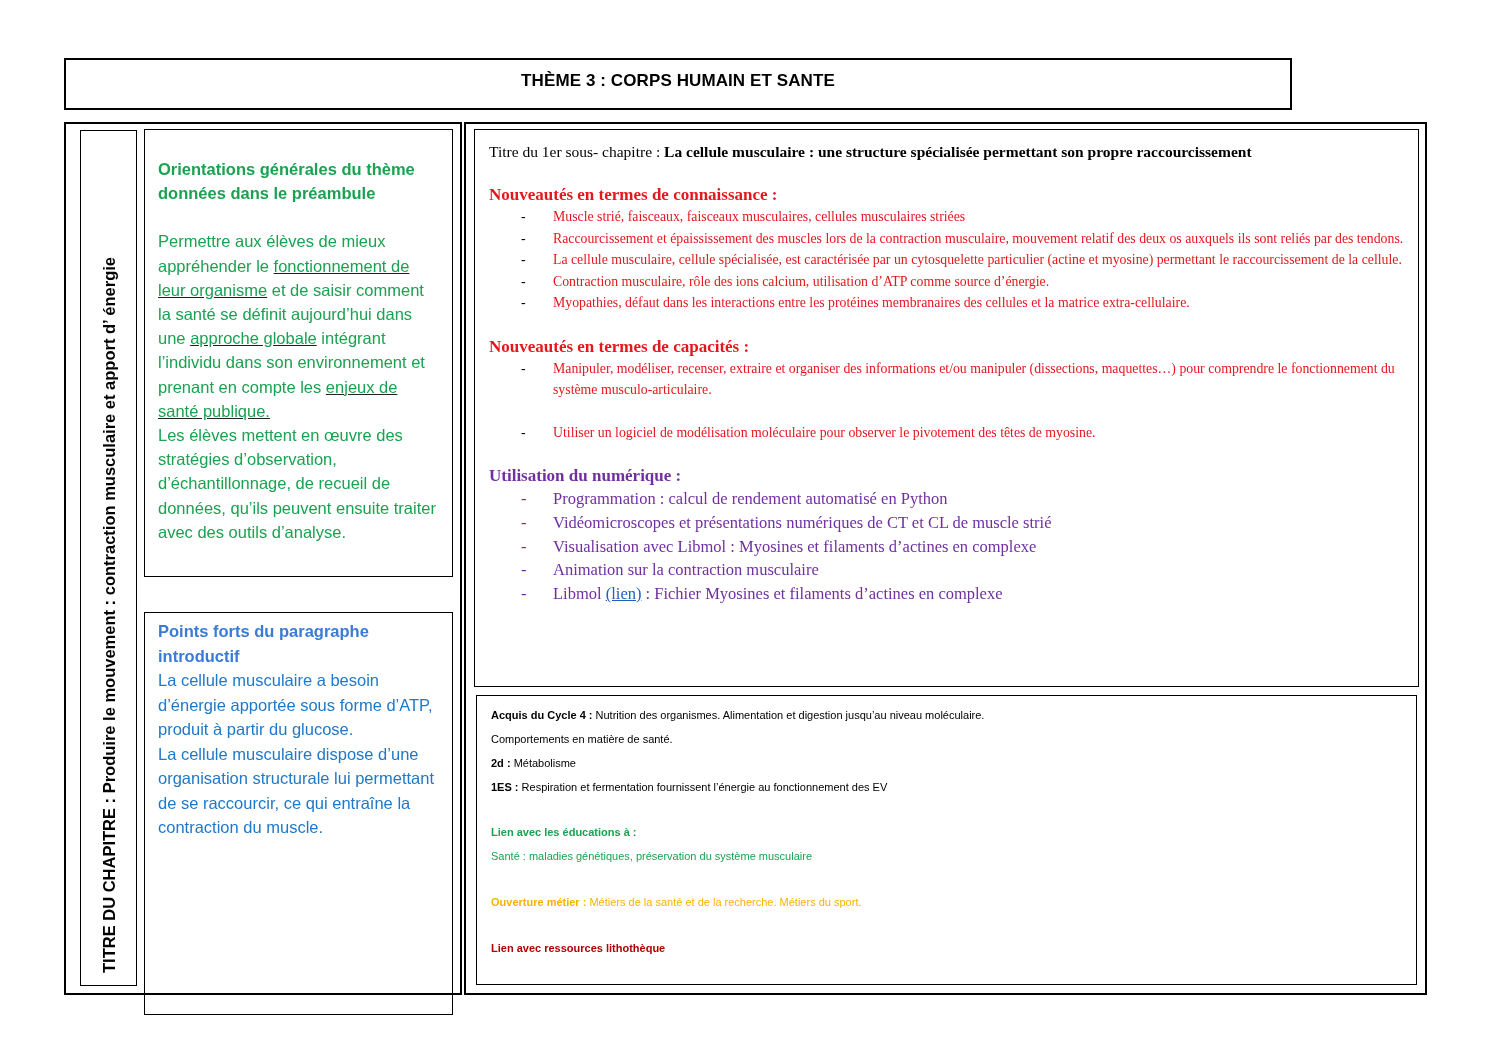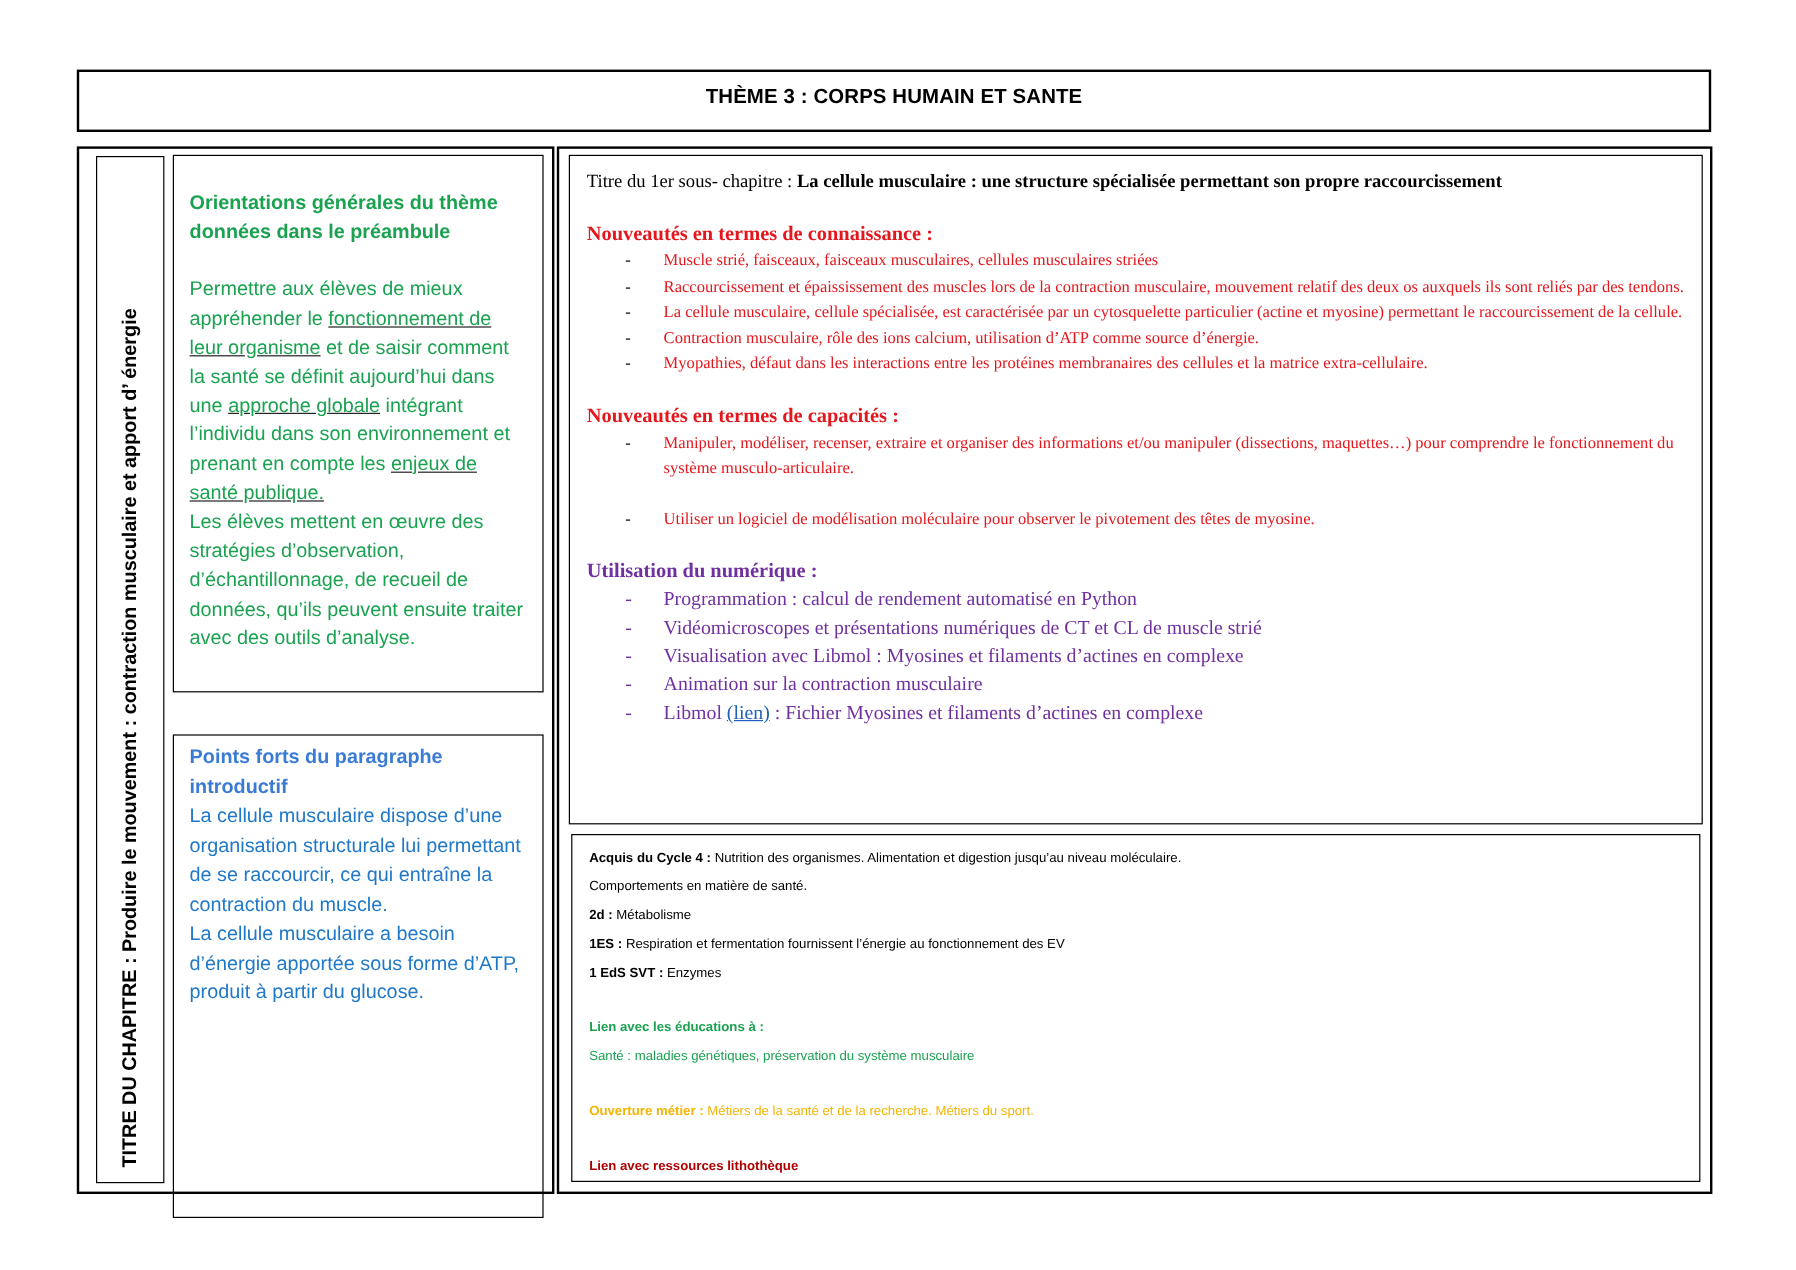--- a/index.html
+++ b/index.html
@@ -3,21 +3,21 @@
   <meta charset="utf-8">
   <style>
     * { box-sizing: border-box; margin: 0; padding: 0; }
     html, body { width: 1497px; height: 1058px; background: #ffffff; overflow: hidden; }
     body { position: relative; font-family: "Liberation Sans", "DejaVu Sans", sans-serif; color: #000; }
 
     .abs { position: absolute; }
 
     
     #title-box {
-      left: 64px; top: 58px; width: 1362px; height: 52px;
+      left: 64px; top: 58px; width: 1228px; height: 52px;
       border: 2px solid #000;
       display: flex; align-items: flex-start; justify-content: center;
     }
     #title-box .t {
       margin-top: 11px;
       font-weight: bold; font-size: 17px; letter-spacing: 0.1px;
       font-family: "Liberation Sans", sans-serif;
     }
 
     
@@ -114,22 +114,22 @@
 
 <div id="orient-box" class="abs">
   <div class="h">Orientations générales du thème données dans le préambule</div>
   <div style="height:24px"></div>
   <div><span>Permettre aux élèves de mieux appréhender le </span><span class="u">fonctionnement de leur organisme</span><span> et de saisir comment la santé se définit aujourd’hui dans une </span><span class="u">approche globale</span><span> intégrant l’individu dans son environnement et prenant en compte les </span><span class="u">enjeux de santé publique.</span></div>
   <div>Les élèves mettent en œuvre des stratégies d’observation, d’échantillonnage, de recueil de données, qu’ils peuvent ensuite traiter avec des outils d’analyse.</div>
 </div>
 
 <div id="points-box" class="abs">
   <div class="h">Points forts du paragraphe introductif</div>
+  <div>La cellule musculaire a besoin d’énergie apportée sous forme d’ATP, produit à partir du glucose.</div>
   <div>La cellule musculaire dispose d’une organisation structurale lui permettant de se raccourcir, ce qui entraîne la contraction du muscle.</div>
-  <div>La cellule musculaire a besoin d’énergie apportée sous forme d’ATP, produit à partir du glucose.</div>
 </div>
 
 <div id="right-frame" class="abs"></div>
 
 <div id="sub1-box" class="abs">
   <div class="title-line"><span>Titre du 1er sous- chapitre : </span><b>La cellule musculaire : une structure spécialisée permettant son propre raccourcissement</b></div>
   <div style="height:20px"></div>
 
   <div class="sec-h red">Nouveautés en termes de connaissance :</div>
   <ul class="dash red-list">
@@ -156,21 +156,20 @@
     <li><span class="dash-mark">-</span><span>Animation sur la contraction musculaire</span></li>
     <li><span class="dash-mark">-</span><span>Libmol </span><span class="blue-link">(lien)</span><span> : Fichier Myosines et filaments d’actines en complexe</span></li>
   </ul>
 </div>
 
 <div id="acquis-box" class="abs">
   <div><b>Acquis du Cycle 4 : </b><span>Nutrition des organismes. Alimentation et digestion jusqu’au niveau moléculaire.</span></div>
   <div>Comportements en matière de santé.</div>
   <div><b>2d : </b><span>Métabolisme</span></div>
   <div><b>1ES : </b><span>Respiration et fermentation fournissent l’énergie au fonctionnement des EV</span></div>
-  <div><b>1 EdS SVT : </b><span>Enzymes</span></div>
   <div style="height:21px"></div>
   <div class="green" style="font-weight:bold">Lien avec les éducations à :</div>
   <div class="green">Santé : maladies génétiques, préservation du système musculaire</div>
   <div style="height:22px"></div>
   <div class="orange"><b>Ouverture métier : </b><span>Métiers de la santé et de la recherche. Métiers du sport.</span></div>
   <div style="height:22px"></div>
   <div class="darkred" style="font-weight:bold">Lien avec ressources lithothèque</div>
 </div>
 
 </body></html>

